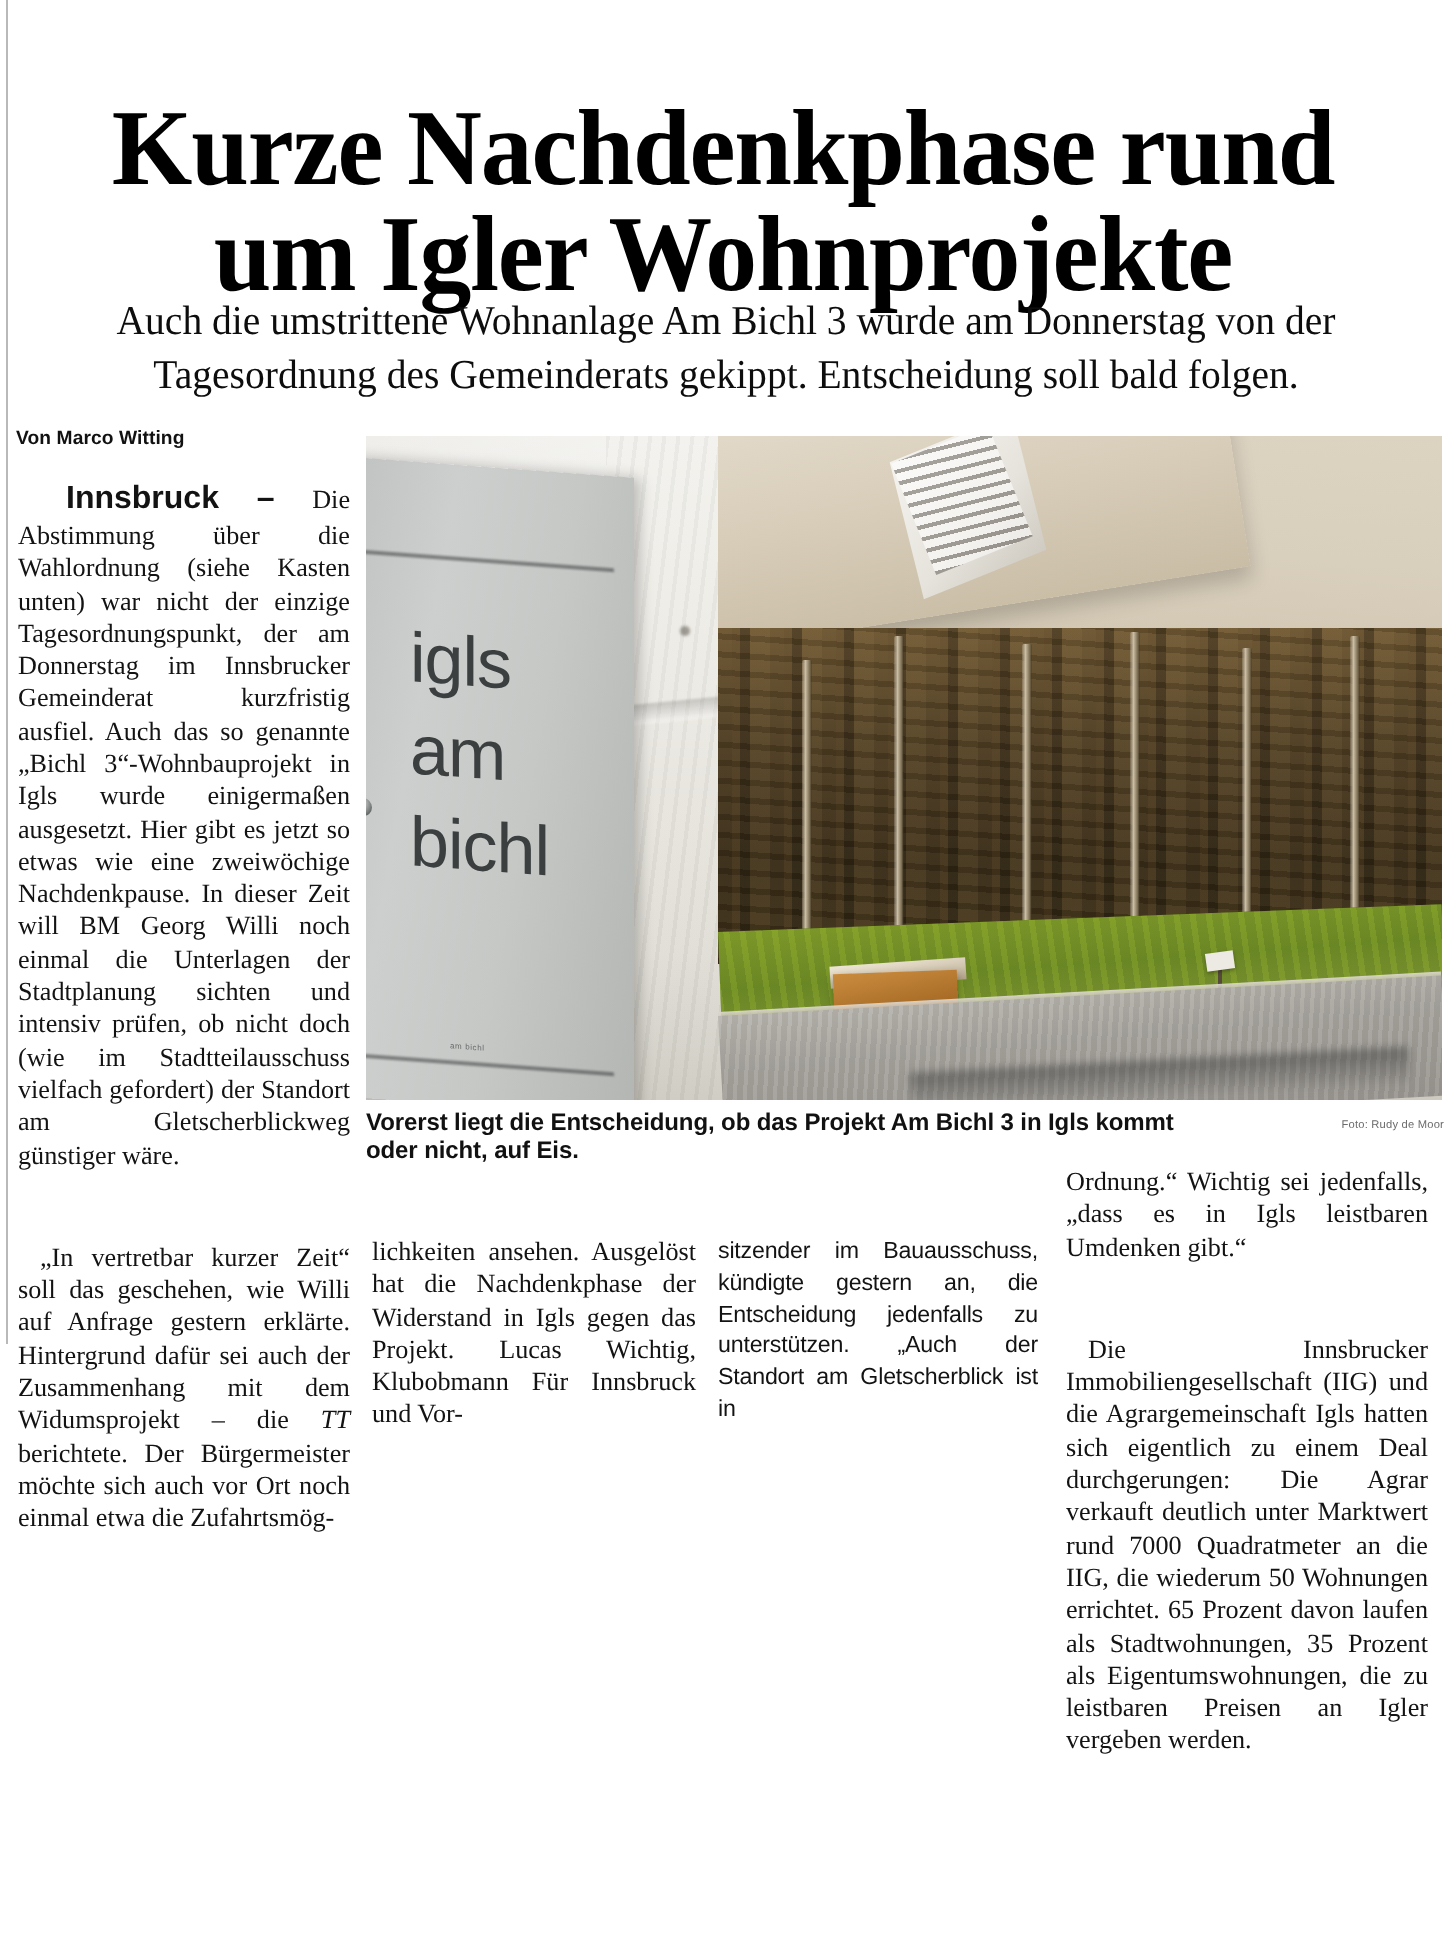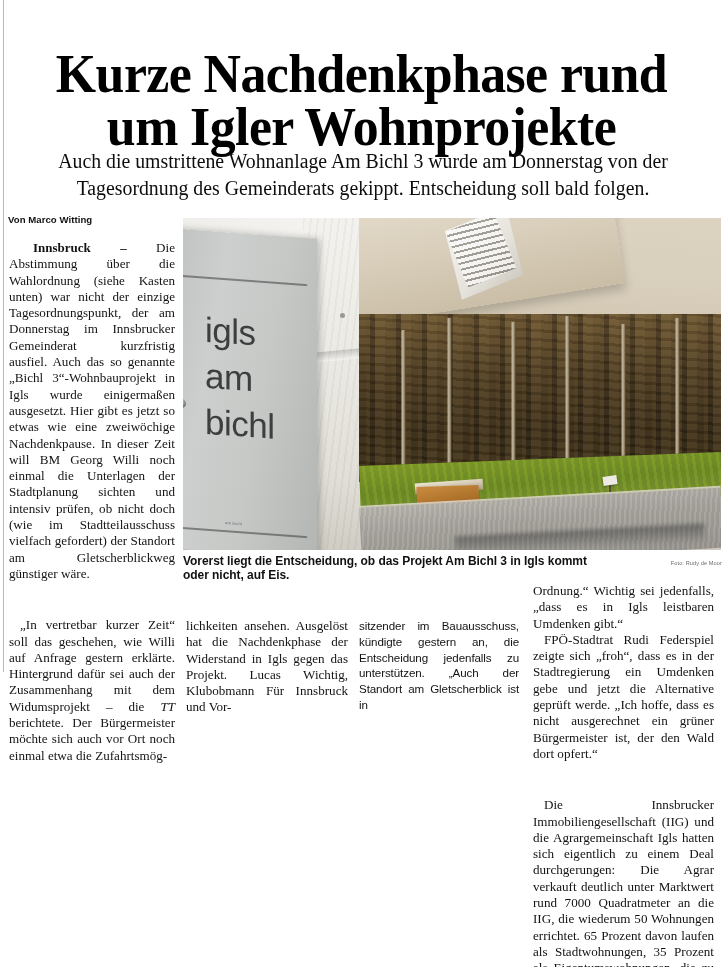--- a/index.html
+++ b/index.html
@@ -372,23 +372,23 @@
   
   .col-1 {
     left: 9px;
     top: 240px;
     width: 166px;
     font-family: "Liberation Serif", serif;
     font-size: 13.1px;
     line-height: 1.245;
   }
   .col-1 .dateline {
-    font-family: Liberation Serif, serif;
+    font-family: Liberation Sans, sans-serif;
     font-weight: 700;
-    font-size: 13px;
+    font-size: 16px;
     padding-left: 24px;
   }
   .col-1 .tt {
     font-style: italic;
   }
 
   
   .col-2 {
     left: 186px;
     top: 583px;
@@ -496,17 +496,16 @@
   <div class="col col-2">
     <p>lichkeiten ansehen. Ausgelöst hat die Nachdenkphase der Widerstand in Igls gegen das Projekt. Lucas Wichtig, Klubobmann Für Innsbruck und Vor-</p>
   </div>
 
   <div class="col col-3">
     <p>sitzender im Bauausschuss, kündigte gestern an, die Entscheidung jedenfalls zu unterstützen. „Auch der Standort am Gletscherblick ist in</p>
   </div>
 
   <div class="col col-4">
     <p>Ordnung.“ Wichtig sei jedenfalls, „dass es in Igls leistbaren Umdenken gibt.“</p>
-    <p>FPÖ-Stadtrat Rudi Federspiel zeigte sich „froh“, dass es in der Stadtregierung ein Umdenken gebe und jetzt die Alternative geprüft werde. „Ich hoffe, dass es nicht ausgerechnet ein grüner Bürgermeister ist, der den Wald dort opfert.“</p>
     <p>Die Innsbrucker Immobiliengesellschaft (IIG) und die Agrargemeinschaft Igls hatten sich eigentlich zu einem Deal durchgerungen: Die Agrar verkauft deutlich unter Marktwert rund 7000 Quadratmeter an die IIG, die wiederum 50 Wohnungen errichtet. 65 Prozent davon laufen als Stadtwohnungen, 35 Prozent als Eigentumswohnungen, die zu leistbaren Preisen an Igler vergeben werden.</p>
   </div>
 
 </div>
 
 </body></html>

